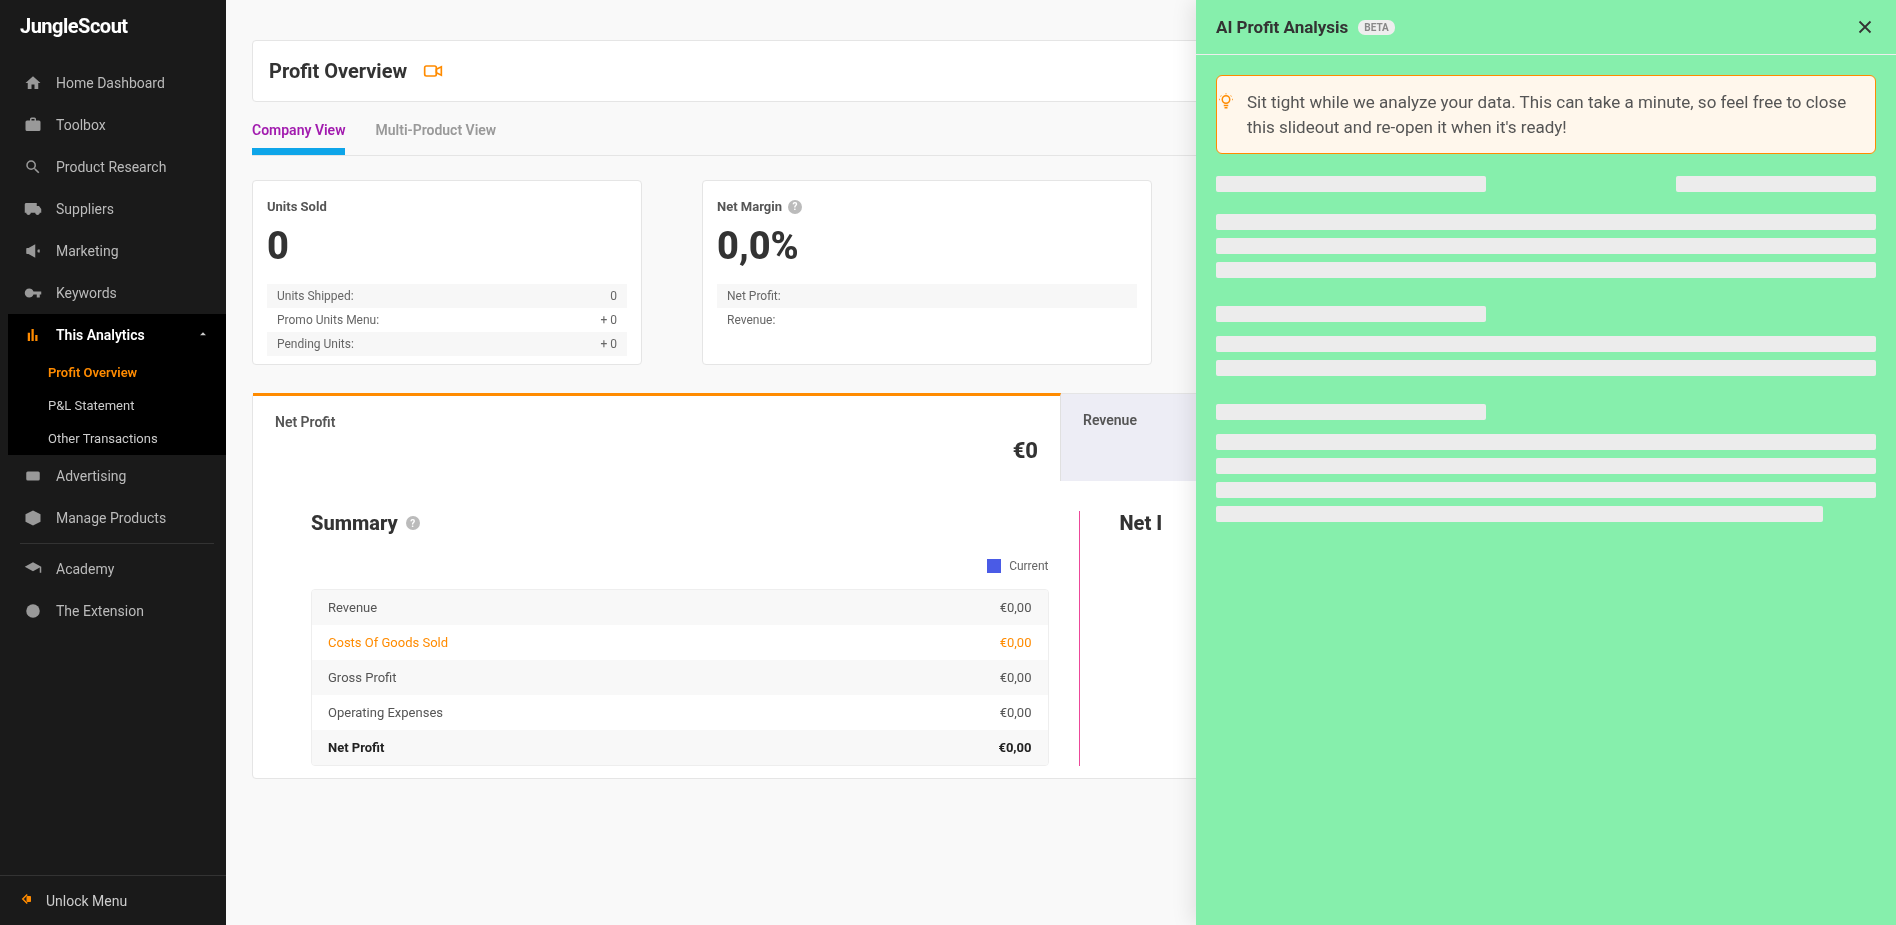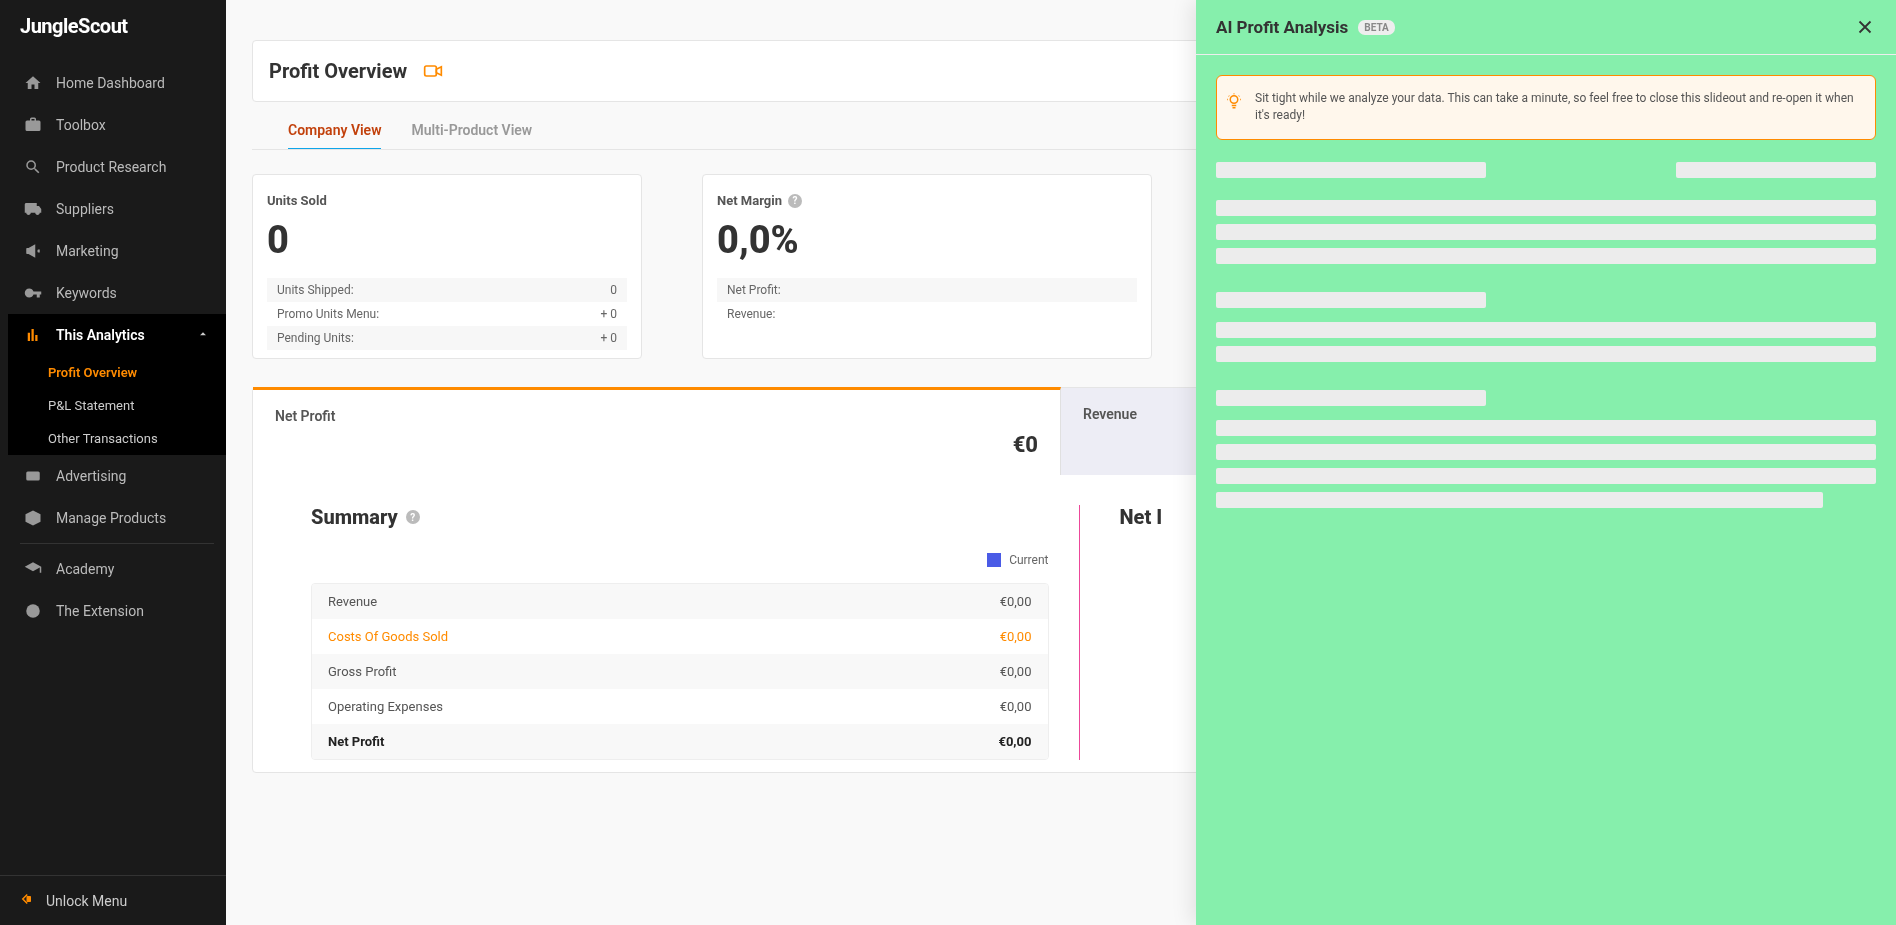--- a/index.html
+++ b/index.html
@@ -25,21 +25,21 @@
     
     
     .main { flex: 1; background: #f9f9f9; overflow-y: auto; padding: 0 26px 26px 26px; }
     .topbar-space { height: 40px; }
     .page-header { background: #fff; border: 1px solid #e5e5e5; border-radius: 4px; padding: 18px 16px; display: flex; align-items: center; gap: 16px; margin-bottom: 20px; }
     .page-title { font-size: 20px; font-weight: 700; }
     .video-icon { color: #ff8b00; width: 20px; height: 20px; }
     
     .tabs { display: flex; gap: 30px; border-bottom: 1px solid #e5e5e5; margin-bottom: 24px; }
     .tab { padding: 0 0 10px 0; font-size: 14px; color: #999; cursor: pointer; font-weight: 600; }
-    .tab.active { color: #c2410c; border-bottom: 1px solid #0ea5e9; margin-left: 36px; }
+    .tab.active { color: #a21caf; border-bottom: 7px solid #0ea5e9; }
     
     .cards-row { display: flex; gap: 60px; margin-bottom: 28px; }
     .stat-card { flex: 1; background: #fff; border: 1px solid #e5e5e5; border-radius: 4px; padding: 18px 14px 8px 14px; max-width: 390px; }
     .stat-card:nth-child(2) { max-width: 450px; }
     .stat-label { font-size: 13px; font-weight: 700; color: #555; display: flex; align-items: center; gap: 6px; }
     .stat-value { font-size: 38px; font-weight: 800; margin: 10px 0 16px 0; }
     .stat-row { display: flex; justify-content: space-between; padding: 5px 10px; font-size: 12px; color: #666; }
     .stat-row:nth-child(odd) { background: #f7f7f7; }
     .help-icon { width: 14px; height: 14px; background: #bbb; color: #fff; border-radius: 50%; display: inline-flex; align-items: center; justify-content: center; font-size: 10px; font-weight: 700; }
     
@@ -63,21 +63,21 @@
     .summary-row.cogs { color: #ff8b00; }
     .summary-row.np-row { font-weight: 700; color: #222; }
     
     
     .slideout { position: fixed; top: 0; right: 0; width: 700px; height: 100vh; background: #86efac; box-shadow: -4px 0 20px rgba(0,0,0,0.1); display: flex; flex-direction: column; }
     .slideout-header { display: flex; align-items: center; padding: 16px 20px; border-bottom: 1px solid #eee; gap: 10px; }
     .slideout-title { font-size: 17px; font-weight: 700; }
     .beta-badge { background: #eee; color: #888; font-size: 10px; font-weight: 700; padding: 2px 6px; border-radius: 7px; }
     .close-x { margin-left: auto; cursor: pointer; width: 22px; height: 22px; }
     .slideout-body { padding: 20px; overflow-y: auto; }
-    .alert { border: 1px solid #ff8b00; background: #fff7ec; border-radius: 6px; padding: 14px 8px; display: flex; gap: 12px; color: #555; font-size: 12px; line-height: 1.45; margin-bottom: 22px; }
+    .alert { border: 1px solid #ff8b00; background: #fff7ec; border-radius: 6px; padding: 14px 0; display: flex; gap: 12px; color: #555; font-size: 17px; line-height: 1.45; margin-bottom: 22px; }
     .alert-icon { color: #ff8b00; flex-shrink: 0; width: 18px; height: 18px; margin-top: 2px; }
     .skel-group { margin-bottom: 28px; }
     .skel { background: #ececec; border-radius: 2px; margin-bottom: 8px; }
     .skel.short { width: 270px; height: 16px; }
     .skel.full { width: 100%; height: 16px; }
     .skel.right { width: 200px; height: 16px; }
     .skel-row1 { display: flex; justify-content: space-between; margin-bottom: 14px; }
   </style>
 </head>
 <body>

